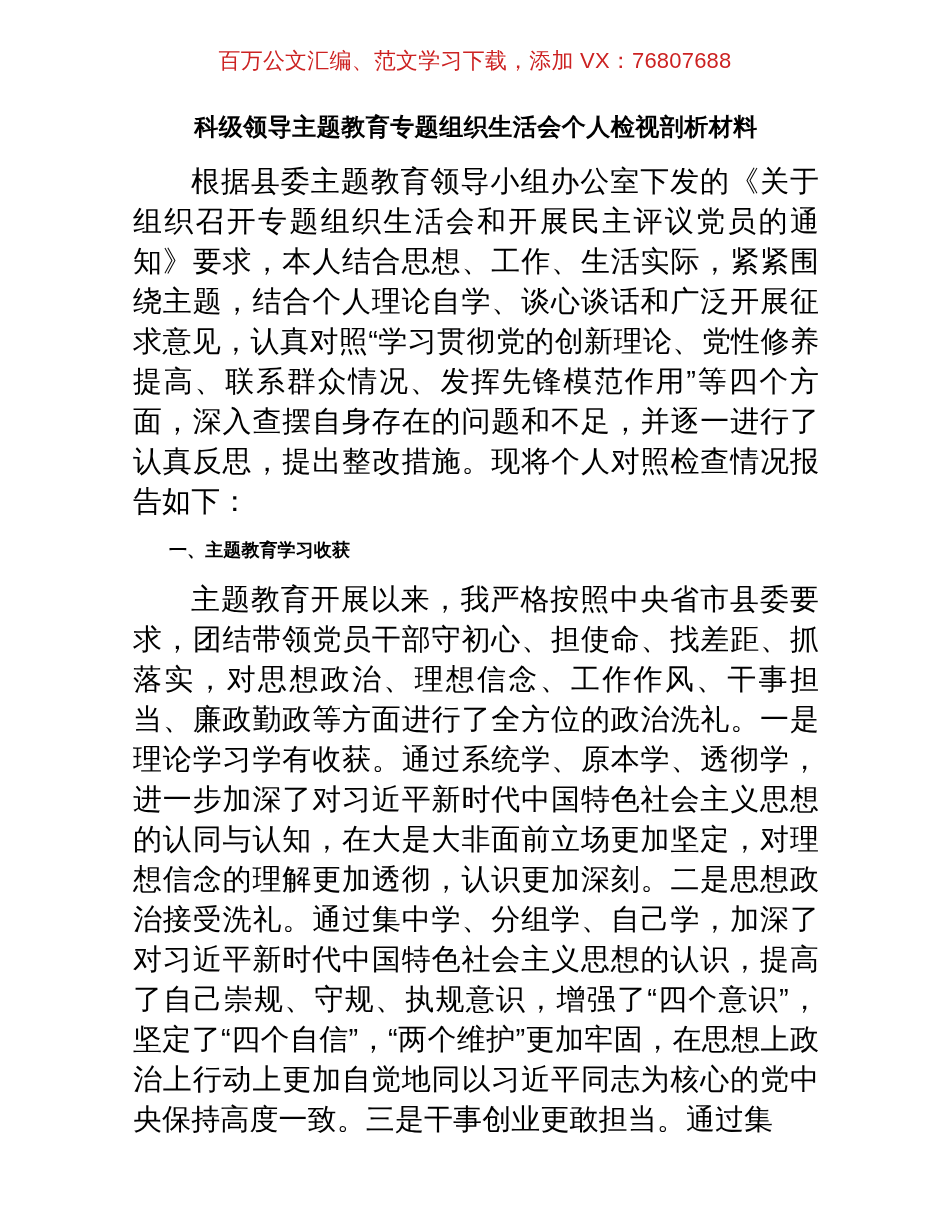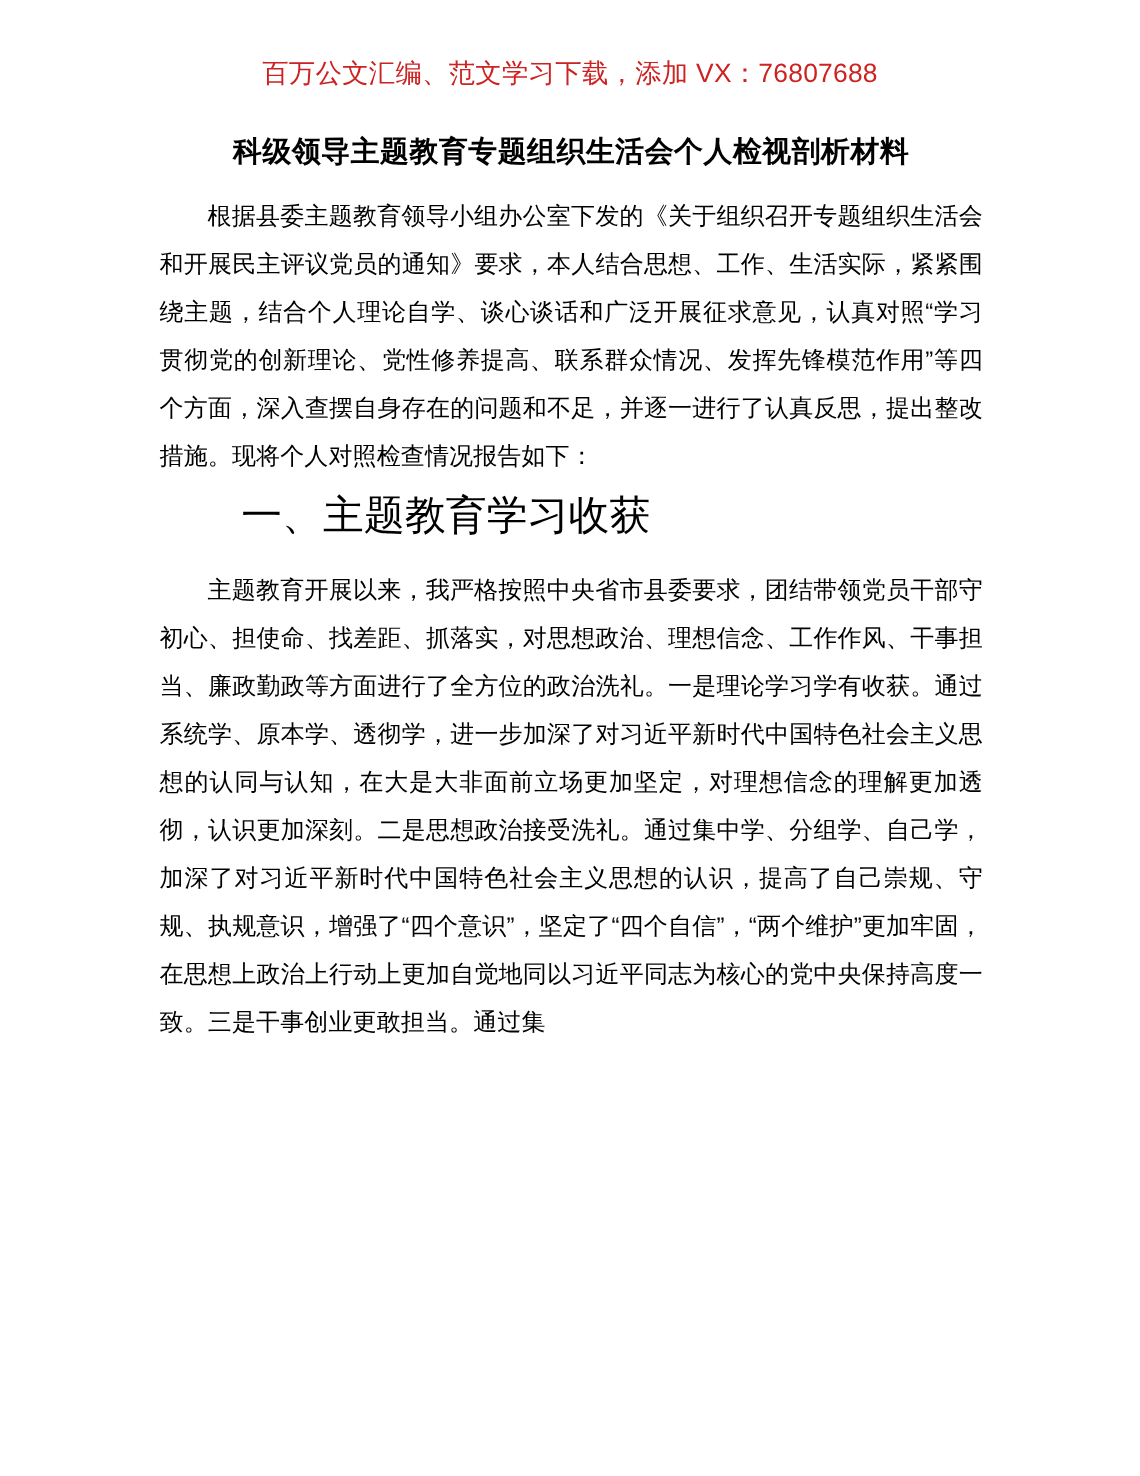--- a/index.html
+++ b/index.html
@@ -44,35 +44,35 @@
   }
   .doc-title {
     font-size: 24px;
     font-weight: bold;
     line-height: 45px;
     text-align: center;
     margin: 0 0 12px 0;
     letter-spacing: 0.5px;
   }
   .para {
-    font-size: 20px;
+    font-size: 29px;
     line-height: 40px;
     text-align: justify;
     text-justify: inter-ideograph;
     text-align-last: left;
     margin: 0 0 9px 0;
     text-indent: 2em;
     letter-spacing: 0.1px;
     word-break: break-all;
   }
   .section-heading {
-    font-size: 34px;
+    font-size: 18px;
     line-height: 40px;
-    font-weight: 400;
-    margin: 0 0 22px 0;
+    font-weight: 700;
+    margin: 0 0 9px 0;
     text-indent: 2em;
     letter-spacing: 0.1px;
   }
 </style>
 </head>
 <body>
 
 <div class="page">
 
   <div class="promo-header">百万公文汇编、范文学习下载，添加 VX：76807688</div>

